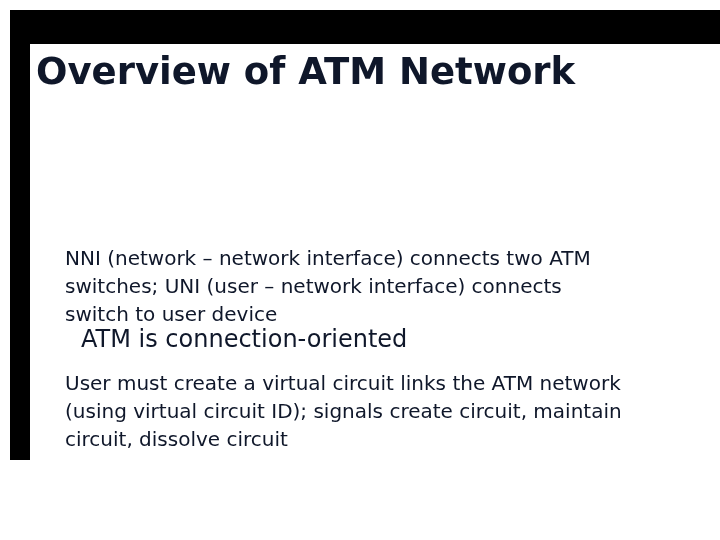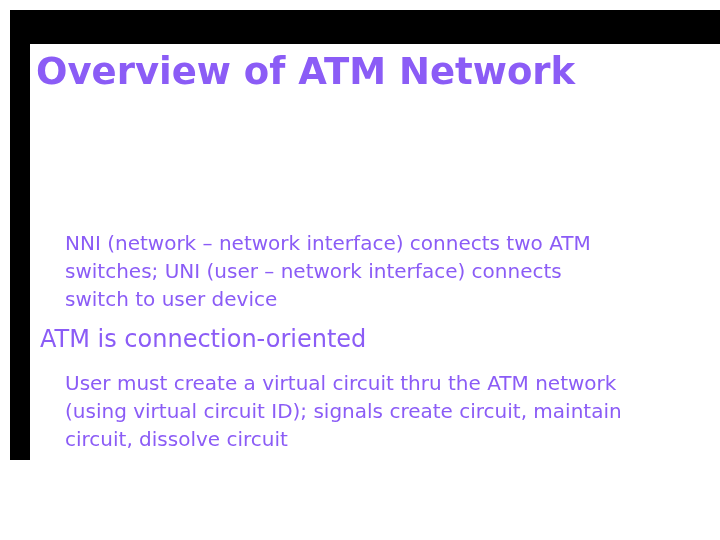--- a/index.html
+++ b/index.html
@@ -1,21 +1,21 @@
 <!DOCTYPE html>
 <html><head>
 <meta charset="utf-8">
 <style>
   html,body{margin:0;padding:0;background:#ffffff;}
   .slide{
     position:relative;
     width:720px;height:460px;
     background:#ffffff;
     overflow:hidden;
-    color:#8b5cf6;
+    color:#0f172a;
     font-family:"DejaVu Sans","Liberation Sans",sans-serif;
   }
   .bar-left{
     position:absolute;left:10px;top:10px;width:20px;height:480px;
     background:#000000;
   }
   .bar-top{
     position:absolute;left:30px;top:10px;width:690px;height:34px;
     background:#000000;
   }
@@ -24,37 +24,37 @@
     font-size:37px;font-weight:bold;line-height:40px;
     letter-spacing:0px;
     white-space:nowrap;
   }
   .b{position:absolute;white-space:pre-line;}
   .l1{left:40px;font-size:24px;line-height:36px;}
   .l2{left:65px;font-size:20px;line-height:28px;}
   .hang{left:65px;text-indent:-25px;}
   .b1{top:109px;}
   .b2{top:180px;}
-  .b3{top:229px;}
-  .b4{top:321px;}
+  .b3{top:244px;}
+  .b4{top:321px;margin-left:41px;}
   .b5{top:369px;}
 </style>
 </head>
 <body>
 
 <div class="slide">
   <div class="bar-left"></div>
   <div class="bar-top"></div>
 
   <h1 class="title">Overview of ATM Network</h1>
 
 
 
   <div class="b l2 b3">NNI (network – network interface) connects two ATM
 switches; UNI (user – network interface) connects
 switch to user device</div>
 
   <div class="b l1 b4">ATM is connection-oriented</div>
 
-  <div class="b l2 b5">User must create a virtual circuit thru the ATM network
+  <div class="b l2 b5">User must create a virtual circuit links the ATM network
 (using virtual circuit ID); signals create circuit, maintain
 circuit, dissolve circuit</div>
 </div>
 
 </body></html>

